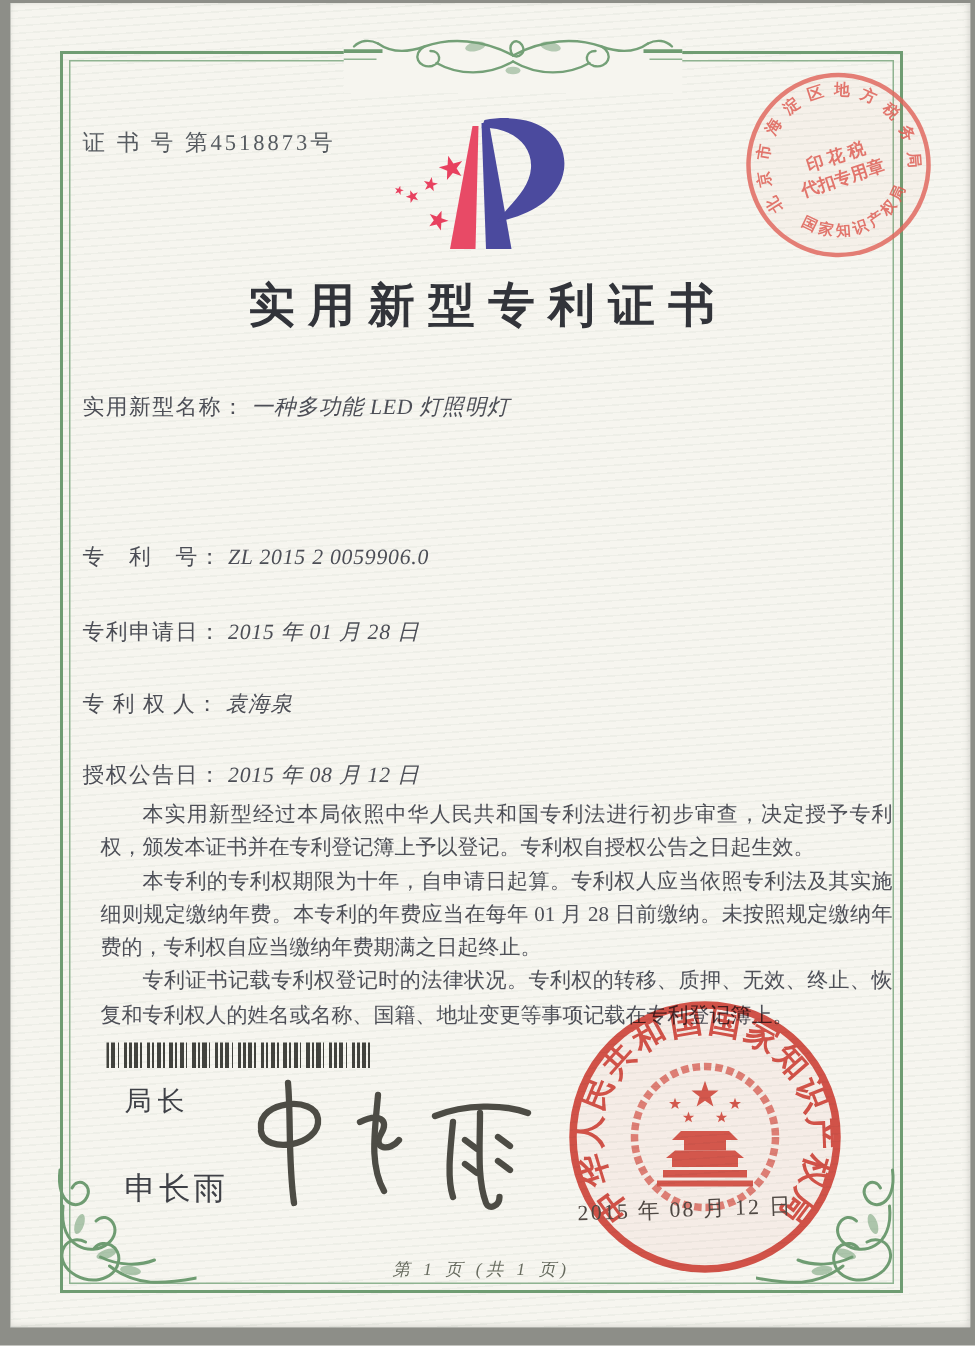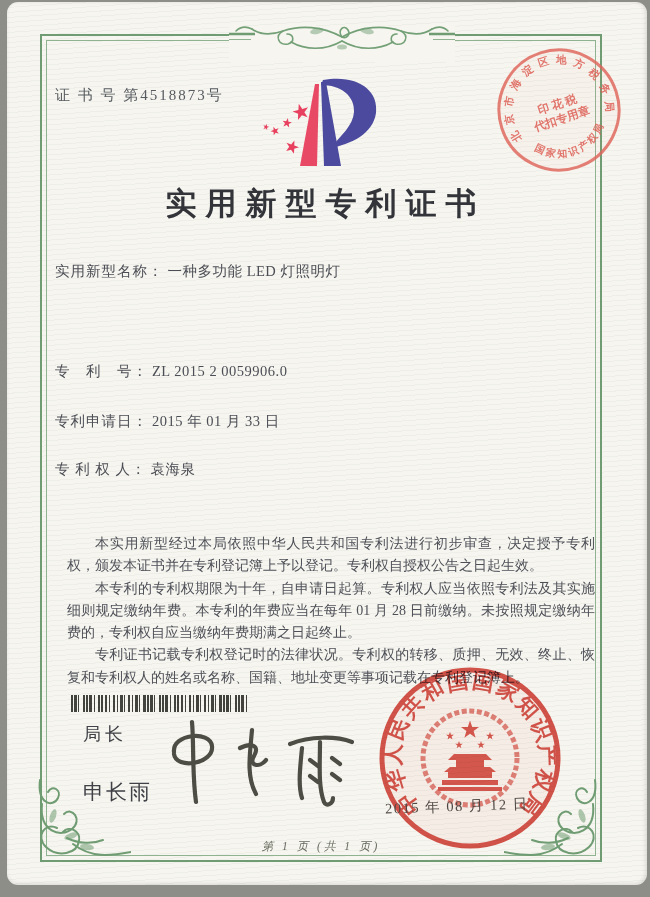--- a/index.html
+++ b/index.html
@@ -7,21 +7,20 @@
     width:650px;height:897px;position:relative;overflow:hidden;
     background:#8d8e88;
     font-family:"Liberation Serif","DejaVu Serif",serif;
   }
   .paper{
     position:absolute;left:7px;top:2px;right:3px;bottom:12px;
     background:
       repeating-linear-gradient(176deg, rgba(164,180,164,0.10) 0 1px, rgba(255,255,255,0) 1px 5px),
       #f6f5ef;
     box-shadow:inset -2px 0 4px rgba(0,0,0,0.08), inset 0 -2px 4px rgba(0,0,0,0.06);
-    border-radius:11px;
   }
   .frame-outer{
     position:absolute;left:33px;top:32px;right:45px;bottom:23px;
     border:2.5px solid #6f9c72;
   }
   .frame-inner{
     position:absolute;left:39px;top:38px;right:51px;bottom:29px;
     border:1px solid #8fb391;
   }
   .cert-no{
@@ -30,21 +29,21 @@
   }
   .title{
     position:absolute;left:33px;right:45px;top:181px;text-align:center;
     font-size:31px;font-weight:600;letter-spacing:9px;padding-left:9px;
     color:#32343a;
   }
   .frow{
     position:absolute;left:48px;font-size:14.5px;color:#4c4e56;white-space:nowrap;
   }
   .frow .flabel{letter-spacing:1px;text-align:right;}
-  .frow .fvalue{margin-left:4px;letter-spacing:0.5px;}
+  .frow .fvalue{margin-left:4px;letter-spacing:0.5px;font-style:italic;}
   .bodytext{
     position:absolute;left:48px;right:52px;top:531px;
     font-size:14px;line-height:22.3px;color:#4e5058;text-align:justify;margin-left:12px;
   }
   .bodytext p{margin:0;text-indent:2em;}
   .barcode{
     position:absolute;left:64px;top:693px;width:176px;height:17px;
     background:repeating-linear-gradient(90deg,
       #23241f 0 1.6px, transparent 1.6px 3.2px,
       #23241f 3.2px 6px, transparent 6px 7.4px,
@@ -170,24 +169,27 @@
 
   <div class="title">实用新型专利证书</div>
 
   <div class="frow" style="top:260px">
     <span class="flabel">实用新型名称：</span><span class="fvalue">一种多功能 LED 灯照明灯</span>
   </div>
   <div class="frow" style="top:360px">
     <span class="flabel">专　利　号：</span><span class="fvalue">ZL 2015 2 0059906.0</span>
   </div>
   <div class="frow" style="top:410px">
-    <span class="flabel">专利申请日：</span><span class="fvalue">2015 年 01 月 33 日</span>
+    <span class="flabel">专利申请日：</span><span class="fvalue">2015 年 01 月 28 日</span>
   </div>
   <div class="frow" style="top:458px">
     <span class="flabel">专 利 权 人：</span><span class="fvalue">袁海泉</span>
+  </div>
+  <div class="frow" style="top:505px">
+    <span class="flabel">授权公告日：</span><span class="fvalue">2015 年 08 月 12 日</span>
   </div>
 
   <div class="bodytext">
     <p>本实用新型经过本局依照中华人民共和国专利法进行初步审查，决定授予专利权，颁发本证书并在专利登记簿上予以登记。专利权自授权公告之日起生效。</p>
     <p>本专利的专利权期限为十年，自申请日起算。专利权人应当依照专利法及其实施细则规定缴纳年费。本专利的年费应当在每年 01 月 28 日前缴纳。未按照规定缴纳年费的，专利权自应当缴纳年费期满之日起终止。</p>
     <p>专利证书记载专利权登记时的法律状况。专利权的转移、质押、无效、终止、恢复和专利权人的姓名或名称、国籍、地址变更等事项记载在专利登记簿上。</p>
   </div>
 
   <div class="barcode"></div>
 

